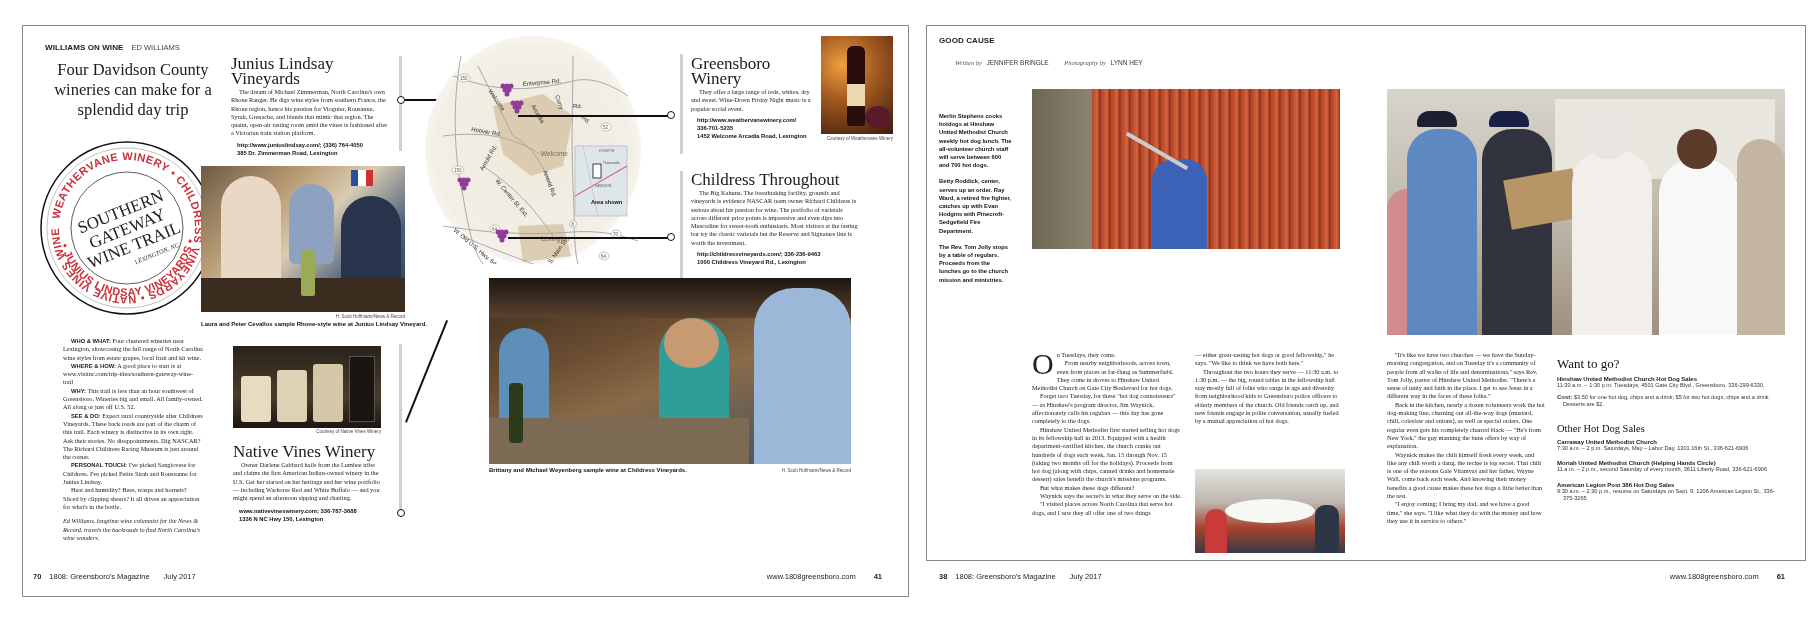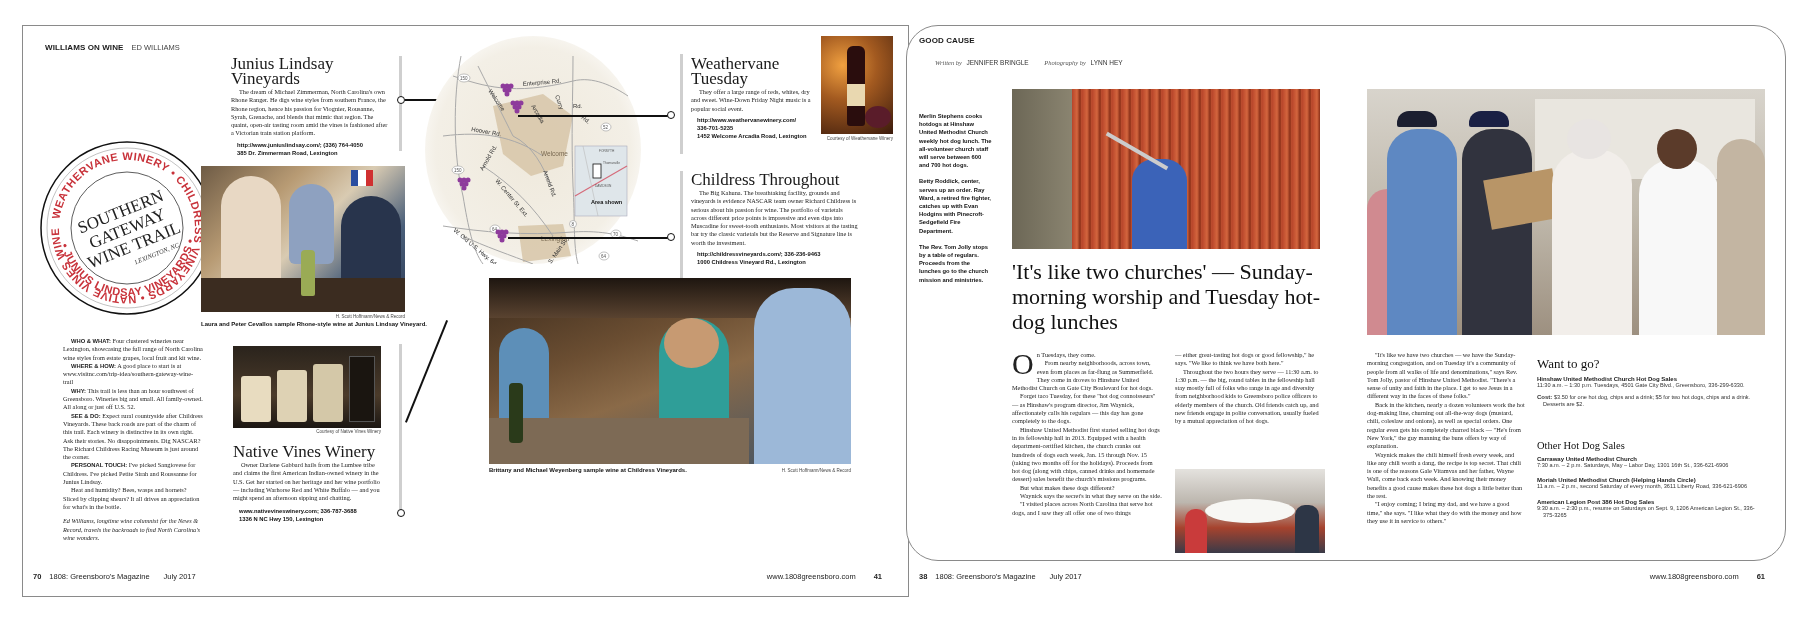--- a/index.html
+++ b/index.html
@@ -34,20 +34,21 @@
 </style>
 </head>
 <body>
 
 <div class="spread" style="left:22px; top:25px; width:887px; height:572px;">
 
   <div class="abs" style="left:22px; top:10px;">
     <span class="kicker">WILLIAMS ON WINE</span><span class="kicker-author">ED WILLIAMS</span>
   </div>
 
+  <div class="abs" style="left:30px; top:34px; width:160px; text-align:center; font-size:16.5px; line-height:20px;">Four Davidson County wineries can make for a splendid day trip</div>
 
   <div class="abs" style="left:14px; top:112px; width:180px; height:180px;">
     <svg width="180" height="180" viewBox="0 0 180 180">
       <defs>
         <path id="ringPath" d="M90,90 m-68,0 a68,68 0 1,1 136,0 a68,68 0 1,1 -136,0"></path>
         <path id="ringPathBot" d="M22,90 a68,68 0 0,0 136,0"></path>
       </defs>
       <circle cx="90" cy="90" r="86" fill="#fff" stroke="#111" stroke-width="1.5"></circle>
       <circle cx="90" cy="90" r="80" fill="none" stroke="#999" stroke-width="0.6"></circle>
       <circle cx="90" cy="90" r="56" fill="#fff" stroke="#333" stroke-width="0.8"></circle>
@@ -225,21 +226,21 @@
       </g>
     </svg>
   </div>
   <div class="connector" style="left:495px; top:89px; width:150px;"></div>
   <div class="dot" style="left:644px; top:85px;"></div>
   <div class="connector" style="left:485px; top:211px; width:162px;"></div>
   <div class="dot" style="left:644px; top:207px;"></div>
 
   <div class="vline" style="left:657px; top:28px; height:100px;"></div>
   <div class="abs" style="left:668px; top:30px; width:122px;">
-    <div class="winery-title">Weathervane Tuesday</div>
+    <div class="winery-title">Greensboro Winery</div>
     <div class="body-text" style="margin-top:2px;">
         <p>They offer a large range of reds, whites, dry and sweet. Wine-Down Friday Night music is a popular social event.</p>
       </div>
     <div class="contact" style="margin-top:3px; padding-left:6px;">
       <div>http://www.weathervanewinery.com/</div>
       <div>336-701-5235</div>
       <div>1452 Welcome Arcadia Road, Lexington</div>
     </div>
   </div>
   <div class="photo" style="left:798px; top:10px; width:72px; height:98px; background: radial-gradient(circle at 30% 30%,#f0a040 0%,#a35a20 40%,#3a1a0c 100%);">
@@ -274,21 +275,21 @@
   <div class="abs credit" style="left:700px; top:442px; width:128px;">H. Scott Hoffmann/News &amp; Record</div>
 
   <div class="abs folio" style="left:10px; top:546px;">
     <b>70</b><span>1808: Greensboro's Magazine</span><span style="margin-left:14px;">July 2017</span>
   </div>
   <div class="abs folio" style="right:10px; top:546px;">
     <span style="margin-right:18px;">www.1808greensboro.com</span><b style="margin-right:16px;">41</b>
   </div>
 </div>
 
-<div class="spread" style="left:906px; top:25px; width:880px; height:536px;border-radius:32px;">
+<div class="spread" style="left:926px; top:25px; width:880px; height:536px;">
 
   <div class="abs kicker" style="left:12px; top:10px;">GOOD CAUSE</div>
   <div class="abs" style="left:28px; top:33px; font-size:6.5px;">
     <span style="font-style:italic; color:#555;">Written by</span>
     <span class="sans" style="color:#333; margin-left:3px;">JENNIFER BRINGLE</span>
     <span style="font-style:italic; color:#555; margin-left:14px;">Photography by</span>
     <span class="sans" style="color:#333; margin-left:3px;">LYNN HEY</span>
   </div>
 
   <div class="abs sidebar-cap" style="left:12px; top:86px; width:74px;">
@@ -311,21 +312,20 @@
     <div class="abs" style="left:95px; top:40px; width:70px; height:206px; background:#31333e; border-radius:30px 30px 0 0;"></div>
     <div class="abs" style="left:102px; top:22px; width:40px; height:16px; background:#1a2044; border-radius:12px 12px 2px 2px;"></div>
     <div class="abs" style="left:120px; top:85px; width:70px; height:50px; background:#b89567; transform:rotate(-10deg);"></div>
     <div class="abs" style="left:185px; top:60px; width:80px; height:186px; background:#f2eeea; border-radius:35px 35px 0 0;"></div>
     <div class="abs" style="left:200px; top:30px; width:44px; height:40px; background:#e8e4e2; border-radius:50%;"></div>
     <div class="abs" style="left:272px; top:70px; width:80px; height:176px; background:#f8f8f8; border-radius:35px 35px 0 0;"></div>
     <div class="abs" style="left:290px; top:40px; width:40px; height:40px; background:#5b3b2a; border-radius:50%;"></div>
     <div class="abs" style="left:350px; top:50px; width:48px; height:196px; background:#c3b5a2; border-radius:24px 24px 0 0;"></div>
   </div>
 
-  <div class="abs headline-xl" style="left:105px; top:233px; width:330px;">'It's like two churches' — Sunday-morning worship and Tuesday hot-dog lunches</div>
 
   <div class="abs body-text" style="left:105px; top:325px; width:150px;">
     <p class="noindent"><span class="dropcap">O</span><span>n Tuesdays, they come.</span></p>
     <p>From nearby neighborhoods, across town, even from places as far-flung as Summerfield. They come in droves to Hinshaw United Methodist Church on Gate City Boulevard for hot dogs.</p>
     <p>Forget taco Tuesday, for these "hot dog connoisseurs" — as Hinshaw's program director, Jim Waynick, affectionately calls his regulars — this day has gone completely to the dogs.</p>
     <p>Hinshaw United Methodist first started selling hot dogs in its fellowship hall in 2013. Equipped with a health department-certified kitchen, the church cranks out hundreds of dogs each week, Jan. 15 through Nov. 15 (taking two months off for the holidays). Proceeds from hot dog (along with chips, canned drinks and homemade dessert) sales benefit the church's missions programs.</p>
     <p>But what makes these dogs different?</p>
     <p>Waynick says the secret's in what they serve on the side.</p>
     <p>"I visited places across North Carolina that serve hot dogs, and I saw they all offer one of two things</p>
   </div>
@@ -351,21 +351,21 @@
     <div class="want-title">Want to go?</div>
     <div style="margin-top:4px;">
       <div class="want-item" style="margin-bottom:4px;">
         <b>Hinshaw United Methodist Church Hot Dog Sales</b>
         <span>11:30 a.m. – 1:30 p.m. Tuesdays, 4501 Gate City Blvd., Greensboro, 336-299-6330.</span>
       </div>
       <div class="want-item">
         <span style="padding-left:6px; text-indent:-6px;"><b style="display:inline;">Cost:</b> <span style="display:inline; padding:0; text-indent:0;">$3.50 for one hot dog, chips and a drink; $5 for two hot dogs, chips and a drink. Desserts are $2.</span></span>
       </div>
     </div>
-    <div style="font-size:10.5px; margin-top:31px; margin-bottom:5px; color:#111;">Other Hot Dog Sales</div>
+    <div style="font-size:10.5px; margin-top:14px; margin-bottom:5px; color:#111;">Other Hot Dog Sales</div>
     <div class="want-item">
       <b>Carraway United Methodist Church</b>
       <span>7:30 a.m. – 2 p.m. Saturdays, May – Labor Day, 1301 16th St., 336-621-6906</span>
     </div>
     <div class="want-item">
       <b>Moriah United Methodist Church (Helping Hands Circle)</b>
       <span>11 a.m. – 2 p.m., second Saturday of every month, 3611 Liberty Road, 336-621-6906</span>
     </div>
     <div class="want-item">
       <b>American Legion Post 386 Hot Dog Sales</b>

